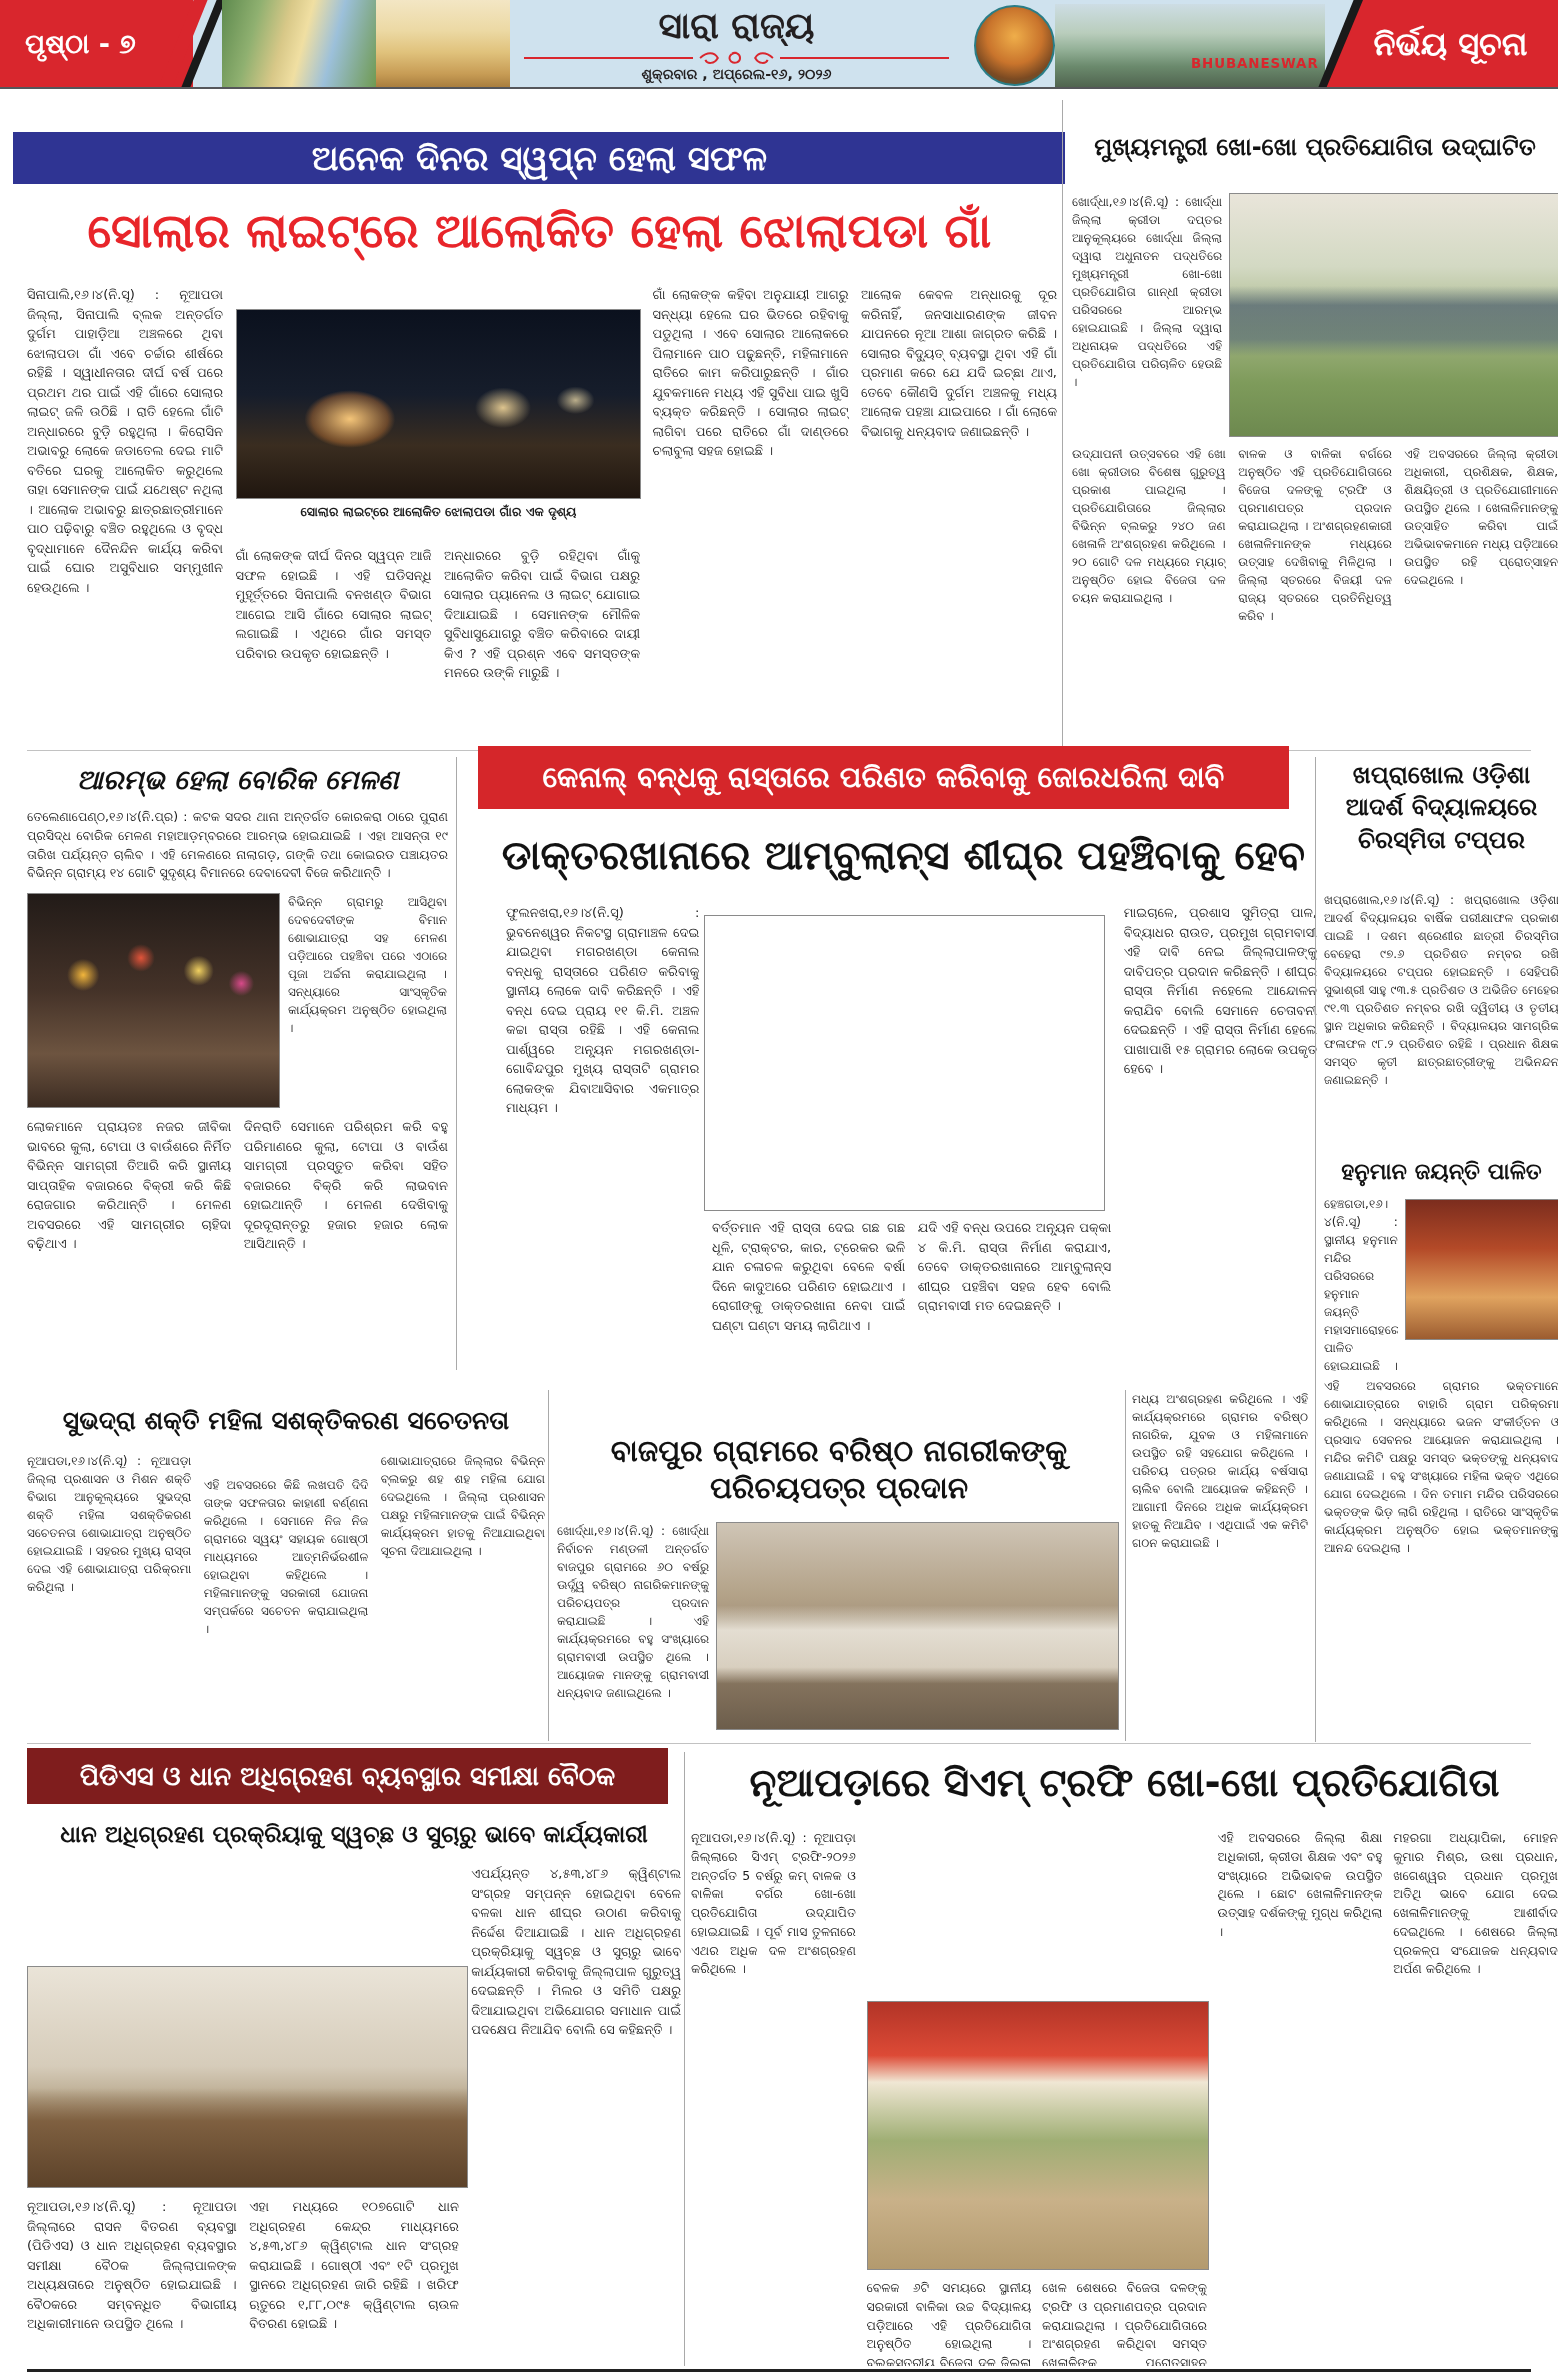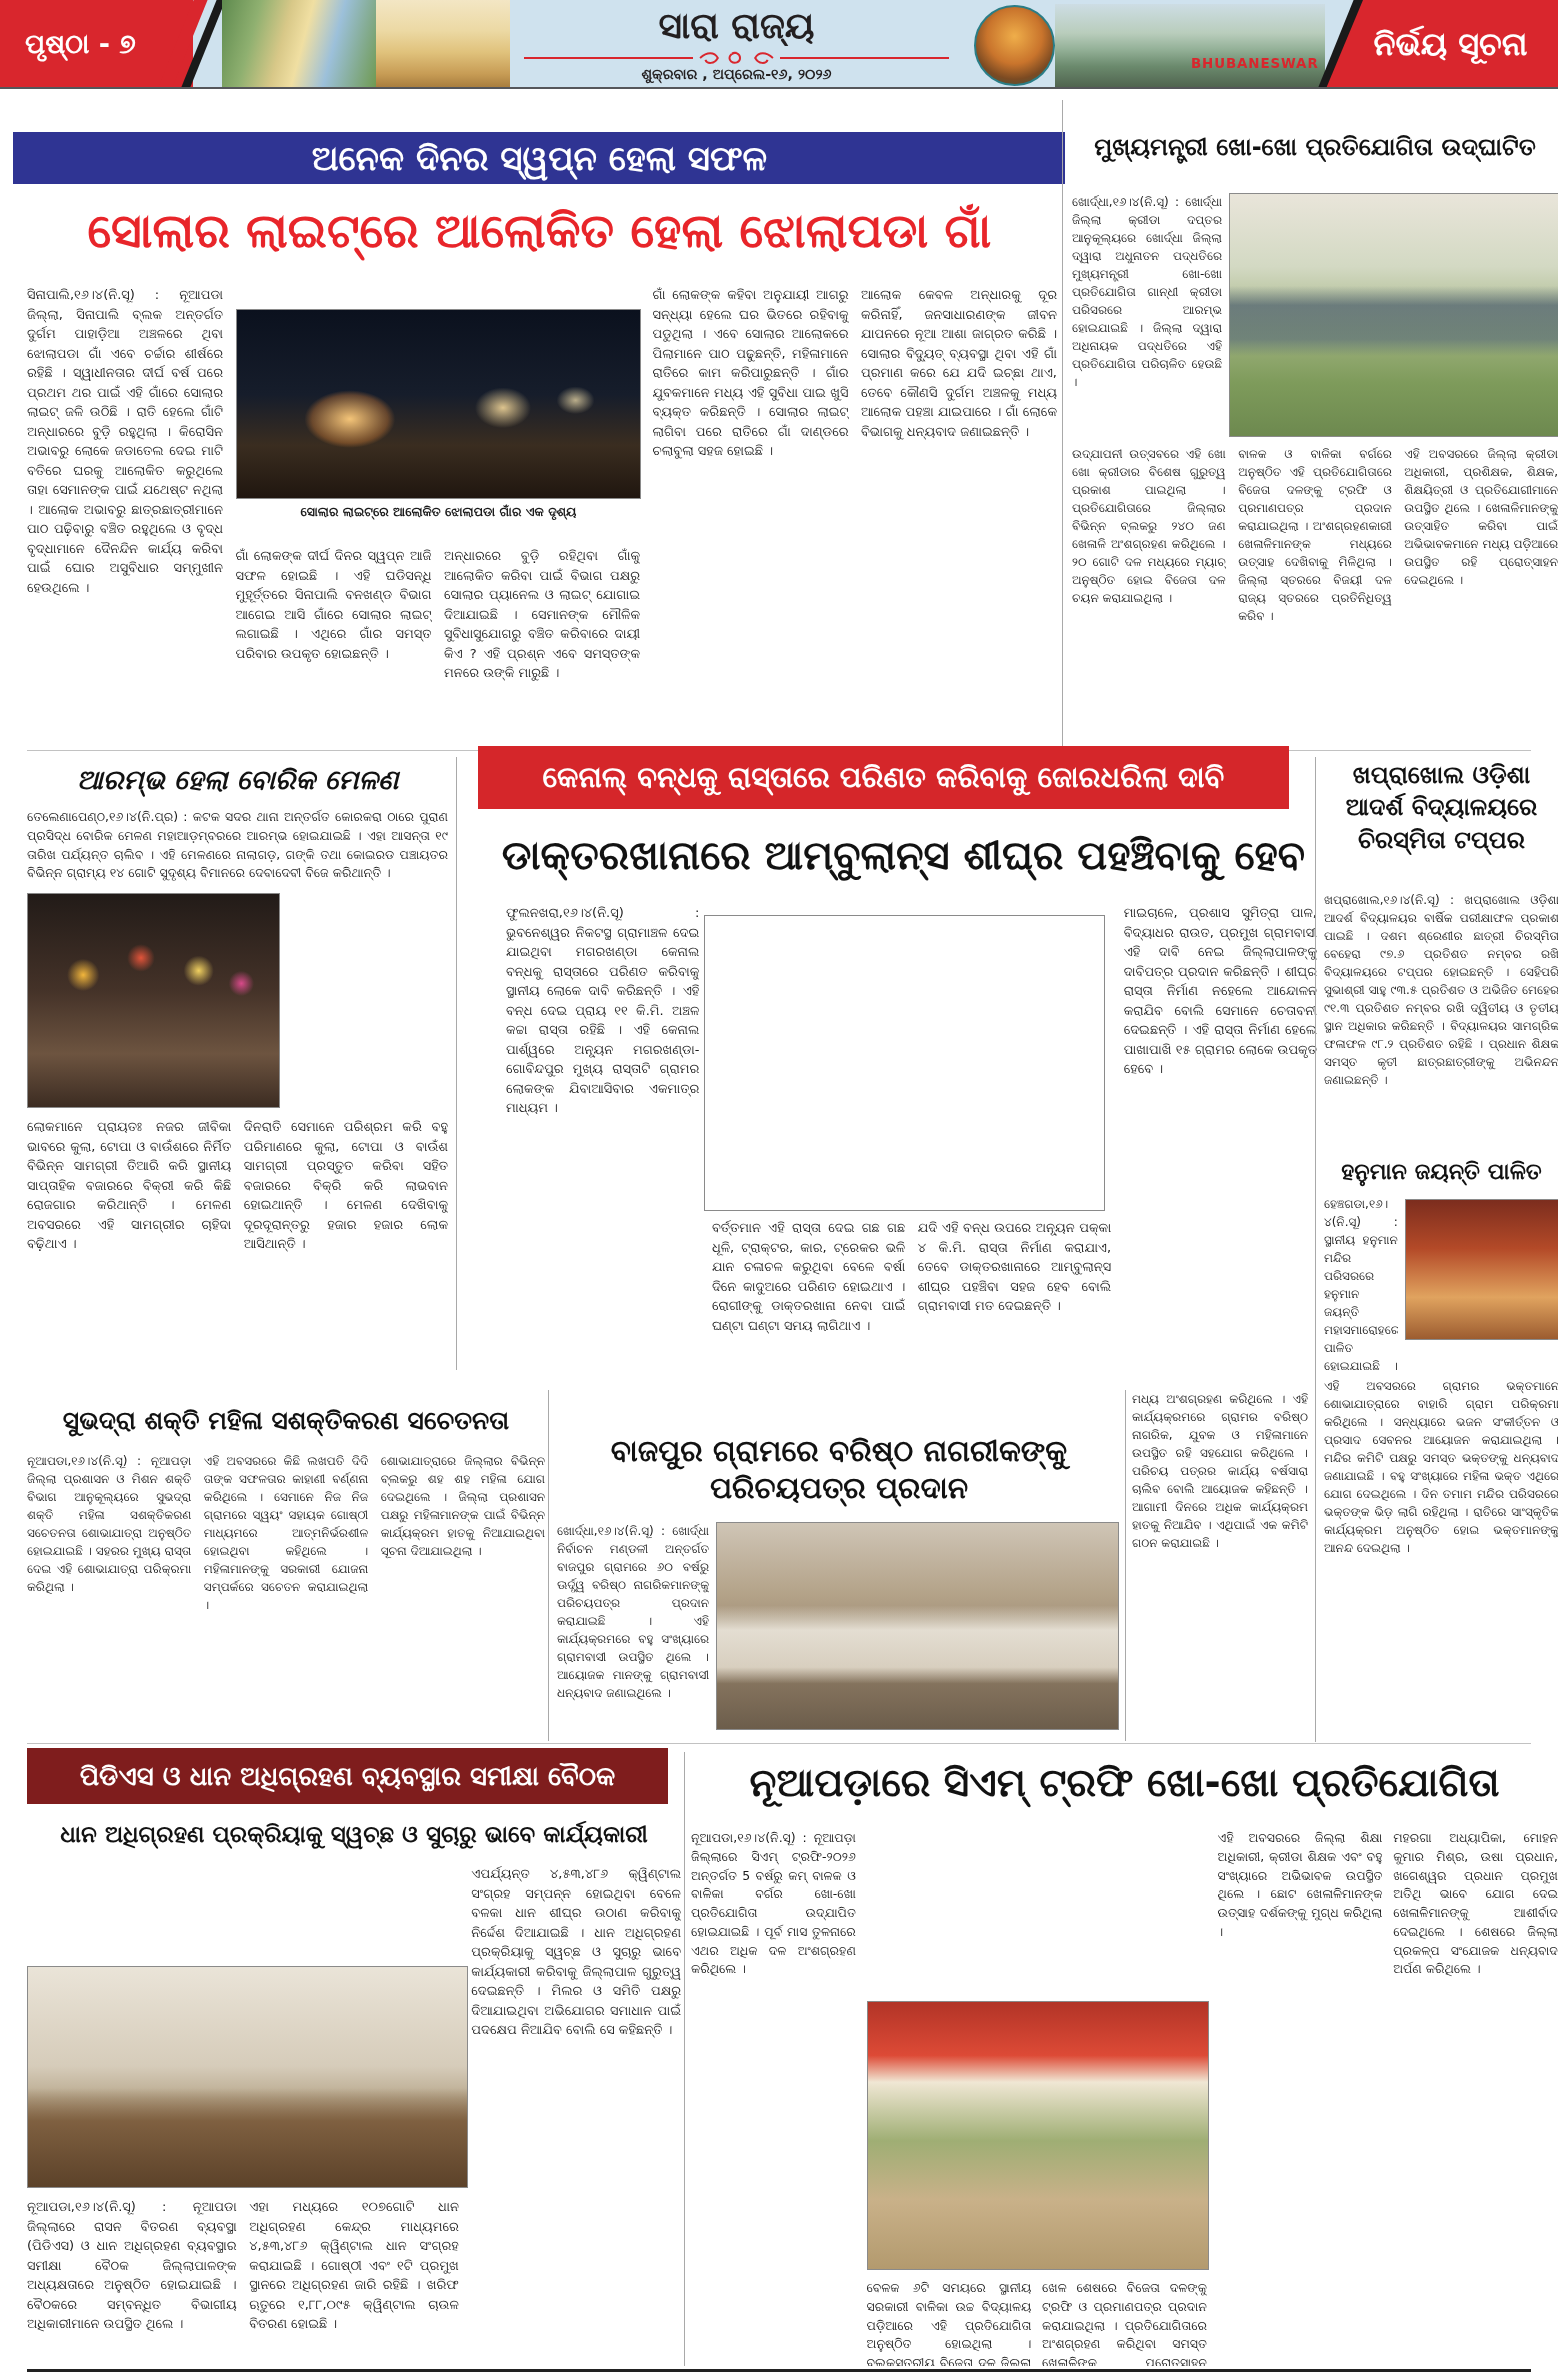--- a/index.html
+++ b/index.html
@@ -139,20 +139,21 @@
     <div class="col" style="font-size:12px;">ଉଦ୍‌ଯାପନୀ ଉତ୍ସବରେ ଏହି ଖୋ ଖୋ କ୍ରୀଡାର ବିଶେଷ ଗୁରୁତ୍ୱ ପ୍ରକାଶ ପାଇଥିଲା । ପ୍ରତିଯୋଗିତାରେ ଜିଲ୍ଲାର ବିଭିନ୍ନ ବ୍ଲକରୁ ୨୪୦ ଜଣ ଖେଳାଳି ଅଂଶଗ୍ରହଣ କରିଥିଲେ । ୨୦ ଗୋଟି ଦଳ ମଧ୍ୟରେ ମ୍ୟାଚ୍ ଅନୁଷ୍ଠିତ ହୋଇ ବିଜେତା ଦଳ ଚୟନ କରାଯାଇଥିଲା ।</div>
     <div class="col" style="font-size:12px;">ବାଳକ ଓ ବାଳିକା ବର୍ଗରେ ଅନୁଷ୍ଠିତ ଏହି ପ୍ରତିଯୋଗିତାରେ ବିଜେତା ଦଳଙ୍କୁ ଟ୍ରଫି ଓ ପ୍ରମାଣପତ୍ର ପ୍ରଦାନ କରାଯାଇଥିଲା । ଅଂଶଗ୍ରହଣକାରୀ ଖେଳାଳିମାନଙ୍କ ମଧ୍ୟରେ ଉତ୍ସାହ ଦେଖିବାକୁ ମିଳିଥିଲା । ଜିଲ୍ଲା ସ୍ତରରେ ବିଜୟୀ ଦଳ ରାଜ୍ୟ ସ୍ତରରେ ପ୍ରତିନିଧିତ୍ୱ କରିବ ।</div>
     <div class="col" style="font-size:12px;">ଏହି ଅବସରରେ ଜିଲ୍ଲା କ୍ରୀଡା ଅଧିକାରୀ, ପ୍ରଶିକ୍ଷକ, ଶିକ୍ଷକ, ଶିକ୍ଷୟିତ୍ରୀ ଓ ପ୍ରତିଯୋଗୀମାନେ ଉପସ୍ଥିତ ଥିଲେ । ଖେଳାଳିମାନଙ୍କୁ ଉତ୍ସାହିତ କରିବା ପାଇଁ ଅଭିଭାବକମାନେ ମଧ୍ୟ ପଡ଼ିଆରେ ଉପସ୍ଥିତ ରହି ପ୍ରୋତ୍ସାହନ ଦେଇଥିଲେ ।</div>
   </div>
 
   <div class="abs hline" style="left:27px;top:750px;width:1504px;"></div>
 
   <div class="abs h-blk ctr ov" style="left:27px;top:759px;width:421px;height:41px;font-size:27px;line-height:41px;font-style:italic;">ଆରମ୍ଭ ହେଲା ବୋରିକ ମେଳଣ</div>
   <div class="abs smalltxt" style="left:27px;top:808px;width:421px;height:81px;font-size:12.5px;">ତେଲେଣାପେଣ୍ଠ,୧୬।୪(ନି.ପ୍ର) : କଟକ ସଦର ଥାନା ଅନ୍ତର୍ଗତ କୋରକରା ଠାରେ ପୁରାଣ ପ୍ରସିଦ୍ଧ ବୋରିକ ମେଳଣ ମହାଆଡ଼ମ୍ବରରେ ଆରମ୍ଭ ହୋଇଯାଇଛି । ଏହା ଆସନ୍ତା ୧୯ ତାରିଖ ପର୍ଯ୍ୟନ୍ତ ଚାଲିବ । ଏହି ମେଳଣରେ ନାଲାଗଡ଼, ଗଙ୍କି ତଥା କୋଇରଡ ପଞ୍ଚାୟତର ବିଭିନ୍ନ ଗ୍ରାମ୍ୟ ୧୪ ଗୋଟି ସୁଦୃଶ୍ୟ ବିମାନରେ ଦେବାଦେବୀ ବିଜେ କରିଥାନ୍ତି ।</div>
   <div class="abs ph g-procession" style="left:27px;top:893px;width:253px;height:215px;"></div>
+  <div class="abs smalltxt" style="left:288px;top:893px;width:159px;height:215px;">ବିଭିନ୍ନ ଗ୍ରାମରୁ ଆସିଥିବା ଦେବଦେବୀଙ୍କ ବିମାନ ଶୋଭାଯାତ୍ରା ସହ ମେଳଣ ପଡ଼ିଆରେ ପହଞ୍ଚିବା ପରେ ଏଠାରେ ପୂଜା ଅର୍ଚ୍ଚନା କରାଯାଇଥିଲା । ସନ୍ଧ୍ୟାରେ ସାଂସ୍କୃତିକ କାର୍ଯ୍ୟକ୍ରମ ଅନୁଷ୍ଠିତ ହୋଇଥିଲା ।</div>
   <div class="abs cols" style="left:27px;top:1117px;width:421px;height:253px;">
     <div class="col">ଲୋକମାନେ ପ୍ରାୟତଃ ନଜର ଜୀବିକା ଭାବରେ କୁଲା, ଟୋପା ଓ ବାଉଁଶରେ ନିର୍ମିତ ବିଭିନ୍ନ ସାମଗ୍ରୀ ତିଆରି କରି ସ୍ଥାନୀୟ ସାପ୍ତାହିକ ବଜାରରେ ବିକ୍ରୀ କରି କିଛି ରୋଜଗାର କରିଥାନ୍ତି । ମେଳଣ ଅବସରରେ ଏହି ସାମଗ୍ରୀର ଚାହିଦା ବଢ଼ିଥାଏ ।</div>
     <div class="col">ଦିନରାତି ସେମାନେ ପରିଶ୍ରମ କରି ବହୁ ପରିମାଣରେ କୁଲା, ଟୋପା ଓ ବାଉଁଶ ସାମଗ୍ରୀ ପ୍ରସ୍ତୁତ କରିବା ସହିତ ବଜାରରେ ବିକ୍ରି କରି ଲାଭବାନ ହୋଇଥାନ୍ତି । ମେଳଣ ଦେଖିବାକୁ ଦୂରଦୂରାନ୍ତରୁ ହଜାର ହଜାର ଲୋକ ଆସିଥାନ୍ତି ।</div>
   </div>
 
   <div class="abs vline" style="left:456px;top:757px;height:613px;"></div>
 
   <div class="abs banner-red ctr ov">କେନାଲ୍ ବନ୍ଧକୁ ରାସ୍ତାରେ ପରିଣତ କରିବାକୁ ଜୋରଧରିଲା ଦାବି</div>
   <div class="abs h-blk ctr ov" style="left:498px;top:817px;width:811px;height:77px;font-size:40px;line-height:77px;">ଡାକ୍ତରଖାନାରେ ଆମ୍ବୁଲାନ୍ସ ଶୀଘ୍ର ପହଞ୍ଚିବାକୁ ହେବ ସହଜ</div>
   <div class="abs cols" style="left:506px;top:903px;width:811px;height:467px;">
@@ -171,21 +172,21 @@
   <div class="abs h-blk ctr ov" style="left:1324px;top:1153px;width:235px;height:36px;font-size:22.4px;line-height:36px;">ହନୁମାନ ଜୟନ୍ତି ପାଳିତ</div>
   <div class="abs ov" style="left:1324px;top:1195px;width:235px;height:176px;">
     <div class="ph g-temple2" style="float:right;width:154px;height:141px;margin:3.6px 0 5.4px 7.2px;"></div>
     <div class="smalltxt">ହେଞ୍ଚଗଡା,୧୬।୪(ନି.ସୂ) : ସ୍ଥାନୀୟ ହନୁମାନ ମନ୍ଦିର ପରିସରରେ ହନୁମାନ ଜୟନ୍ତି ମହାସମାରୋହରେ ପାଳିତ ହୋଇଯାଇଛି । ସକାଳୁ ମଙ୍ଗଳ ଆଳତି ପରେ ହନୁମାନ ଚାଳିଶା ପାଠ କରାଯାଇଥିଲା ।</div>
   </div>
   <div class="abs smalltxt" style="left:1324px;top:1377px;width:235px;height:363px;">ଏହି ଅବସରରେ ଗ୍ରାମର ଭକ୍ତମାନେ ଶୋଭାଯାତ୍ରାରେ ବାହାରି ଗ୍ରାମ ପରିକ୍ରମା କରିଥିଲେ । ସନ୍ଧ୍ୟାରେ ଭଜନ ସଂକୀର୍ତ୍ତନ ଓ ପ୍ରସାଦ ସେବନର ଆୟୋଜନ କରାଯାଇଥିଲା । ମନ୍ଦିର କମିଟି ପକ୍ଷରୁ ସମସ୍ତ ଭକ୍ତଙ୍କୁ ଧନ୍ୟବାଦ ଜଣାଯାଇଛି । ବହୁ ସଂଖ୍ୟାରେ ମହିଳା ଭକ୍ତ ଏଥିରେ ଯୋଗ ଦେଇଥିଲେ । ଦିନ ତମାମ ମନ୍ଦିର ପରିସରରେ ଭକ୍ତଙ୍କ ଭିଡ଼ ଲାଗି ରହିଥିଲା । ରାତିରେ ସାଂସ୍କୃତିକ କାର୍ଯ୍ୟକ୍ରମ ଅନୁଷ୍ଠିତ ହୋଇ ଭକ୍ତମାନଙ୍କୁ ଆନନ୍ଦ ଦେଇଥିଲା ।</div>
 
   <div class="abs h-blk ctr ov" style="left:27px;top:1399px;width:518px;height:43px;font-size:25px;line-height:43px;">ସୁଭଦ୍ରା ଶକ୍ତି ମହିଳା ସଶକ୍ତିକରଣ ସଚେତନତା ଶୋଭାଯାତ୍ରା</div>
   <div class="abs cols" style="left:27px;top:1452px;width:518px;height:287px;">
     <div class="col" style="font-size:12px;">ନୂଆପଡା,୧୬।୪(ନି.ସୂ) : ନୂଆପଡ଼ା ଜିଲ୍ଲା ପ୍ରଶାସନ ଓ ମିଶନ ଶକ୍ତି ବିଭାଗ ଆନୁକୂଲ୍ୟରେ ସୁଭଦ୍ରା ଶକ୍ତି ମହିଳା ସଶକ୍ତିକରଣ ସଚେତନତା ଶୋଭାଯାତ୍ରା ଅନୁଷ୍ଠିତ ହୋଇଯାଇଛି । ସହରର ମୁଖ୍ୟ ରାସ୍ତା ଦେଇ ଏହି ଶୋଭାଯାତ୍ରା ପରିକ୍ରମା କରିଥିଲା ।</div>
-    <div class="col" style="font-size:12px;">ଏହି ଅବସରରେ କିଛି ଲଖପତି ଦିଦି ତାଙ୍କ ସଫଳତାର କାହାଣୀ ବର୍ଣ୍ଣନା କରିଥିଲେ । ସେମାନେ ନିଜ ନିଜ ଗ୍ରାମରେ ସ୍ୱୟଂ ସହାୟକ ଗୋଷ୍ଠୀ ମାଧ୍ୟମରେ ଆତ୍ମନିର୍ଭରଶୀଳ ହୋଇଥିବା କହିଥିଲେ । ମହିଳାମାନଙ୍କୁ ସରକାରୀ ଯୋଜନା ସମ୍ପର୍କରେ ସଚେତନ କରାଯାଇଥିଲା ।</div>
+    <div class="col" style="font-size:12px;margin-top:24px;">ଏହି ଅବସରରେ କିଛି ଲଖପତି ଦିଦି ତାଙ୍କ ସଫଳତାର କାହାଣୀ ବର୍ଣ୍ଣନା କରିଥିଲେ । ସେମାନେ ନିଜ ନିଜ ଗ୍ରାମରେ ସ୍ୱୟଂ ସହାୟକ ଗୋଷ୍ଠୀ ମାଧ୍ୟମରେ ଆତ୍ମନିର୍ଭରଶୀଳ ହୋଇଥିବା କହିଥିଲେ । ମହିଳାମାନଙ୍କୁ ସରକାରୀ ଯୋଜନା ସମ୍ପର୍କରେ ସଚେତନ କରାଯାଇଥିଲା ।</div>
     <div class="col" style="font-size:12px;">ଶୋଭାଯାତ୍ରାରେ ଜିଲ୍ଲାର ବିଭିନ୍ନ ବ୍ଲକରୁ ଶହ ଶହ ମହିଳା ଯୋଗ ଦେଇଥିଲେ । ଜିଲ୍ଲା ପ୍ରଶାସନ ପକ୍ଷରୁ ମହିଳାମାନଙ୍କ ପାଇଁ ବିଭିନ୍ନ କାର୍ଯ୍ୟକ୍ରମ ହାତକୁ ନିଆଯାଇଥିବା ସୂଚନା ଦିଆଯାଇଥିଲା ।</div>
   </div>
 
   <div class="abs vline" style="left:548px;top:1390px;height:351px;"></div>
 
   <div class="abs h-blk ctr ov" style="left:557px;top:1433px;width:564px;height:81px;font-size:29.6px;line-height:1.25;">ବାଜପୁର ଗ୍ରାମରେ ବରିଷ୍ଠ ନାଗରୀକଙ୍କୁ ପରିଚୟପତ୍ର ପ୍ରଦାନ</div>
   <div class="abs smalltxt" style="left:557px;top:1522px;width:152px;height:217px;">ଖୋର୍ଦ୍ଧା,୧୬।୪(ନି.ସୂ) : ଖୋର୍ଦ୍ଧା ନିର୍ବାଚନ ମଣ୍ଡଳୀ ଅନ୍ତର୍ଗତ ବାଜପୁର ଗ୍ରାମରେ ୬୦ ବର୍ଷରୁ ଊର୍ଦ୍ଧ୍ୱ ବରିଷ୍ଠ ନାଗରିକମାନଙ୍କୁ ପରିଚୟପତ୍ର ପ୍ରଦାନ କରାଯାଇଛି । ଏହି କାର୍ଯ୍ୟକ୍ରମରେ ବହୁ ସଂଖ୍ୟାରେ ଗ୍ରାମବାସୀ ଉପସ୍ଥିତ ଥିଲେ । ଆୟୋଜକ ମାନଙ୍କୁ ଗ୍ରାମବାସୀ ଧନ୍ୟବାଦ ଜଣାଇଥିଲେ ।</div>
   <div class="abs ph g-seniors" style="left:716px;top:1522px;width:403px;height:208px;"></div>
 
   <div class="abs vline" style="left:1125px;top:1390px;height:351px;"></div>

